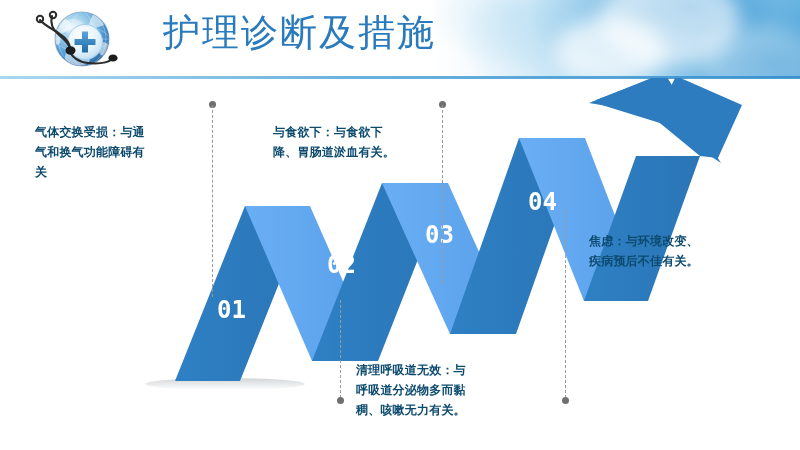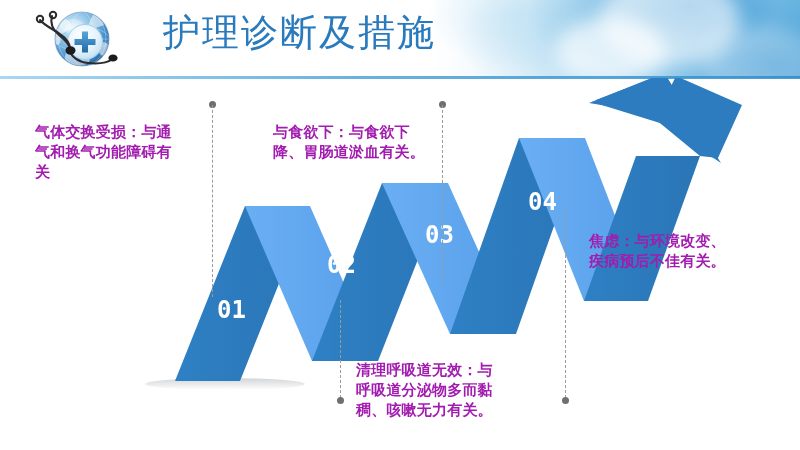--- a/index.html
+++ b/index.html
@@ -70,22 +70,22 @@
     fill:#ffffff;
     font-family:"DejaVu Sans Mono","Liberation Mono",monospace;
     font-size:24px;
     font-weight:700;
     letter-spacing:0px;
   }
 
   
   .callout{
     position:absolute;
-    color:#a21caf;
-    font-size:15px;
+    color:#0c4a6e;
+    font-size:12px;
     line-height:20px;
     font-weight:700;
     letter-spacing:.2px;
     white-space:pre-line;
   }
   #callout-1{ left:35px; top:122px;  width:150px; }
   #callout-2{ left:273px; top:122px; width:178px; }
   #callout-3{ left:356px; top:360px; width:190px; }
   #callout-4{ left:589px; top:231px; width:190px; }
 

